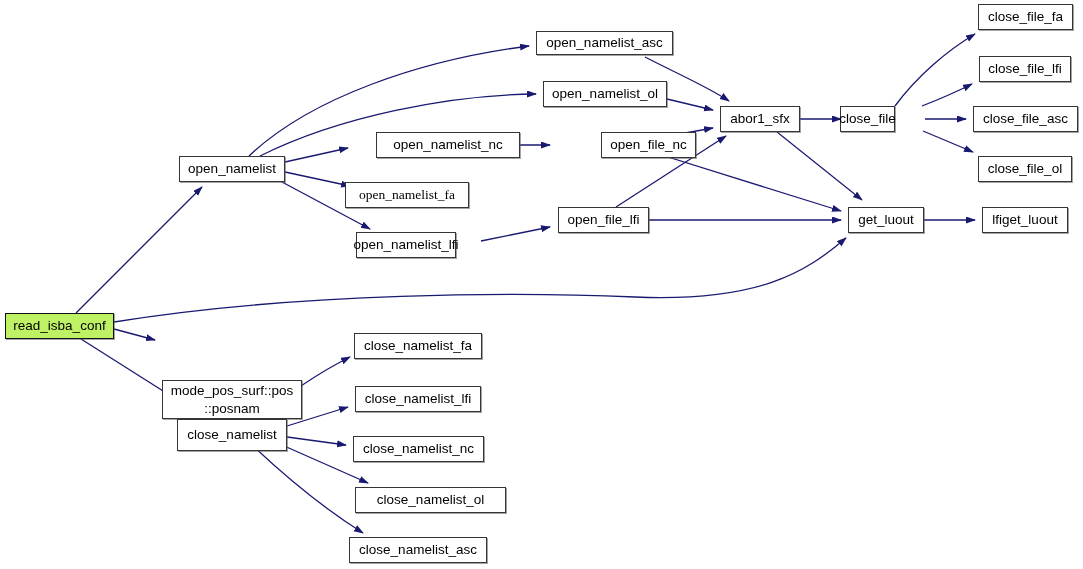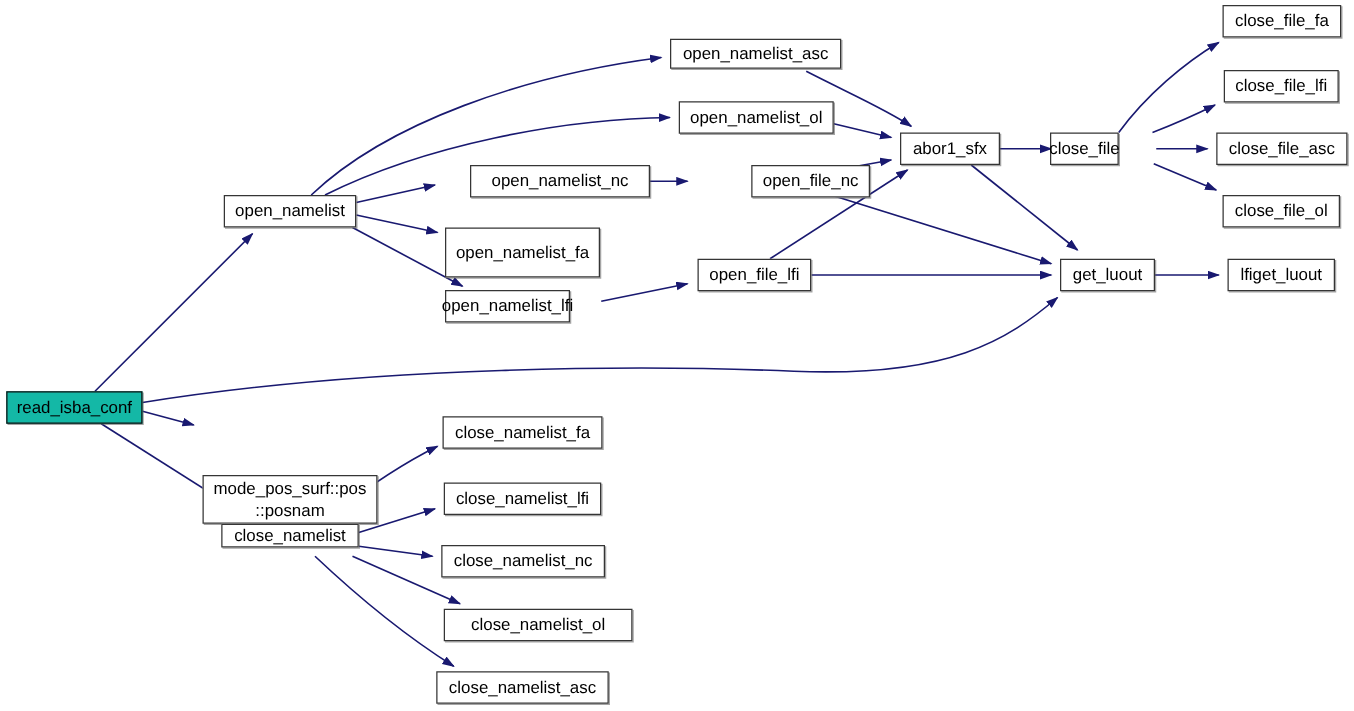--- a/index.html
+++ b/index.html
@@ -21,21 +21,21 @@
     line-height:1.3;
     display:flex;
     align-items:center;
     justify-content:center;
     text-align:center;
     white-space:pre-line;
     cursor:pointer;
     box-shadow:1px 1px 0 rgba(90,90,90,.55);
   }
   .node.hl{
-    background:#14b8a6;
+    background:#bef264;
     border:1.5px solid #111111;
   }
   path.edge{
     fill:none;
     stroke:#191970;
     stroke-width:1.3px;
   }
 </style>
 </head>
 <body>
@@ -77,34 +77,34 @@
     <path class="edge" marker-end="url(#arrow)" d="M287,437 L346,445"></path>
     <path class="edge" marker-end="url(#arrow)" d="M282,445 L368,483"></path>
     <path class="edge" marker-end="url(#arrow)" d="M252,445 C288,479 328,511 363,533"></path>
   </svg>
 
   <div class="node hl" style="left:5px;   top:313px; width:109px; height:26px;">read_isba_conf</div>
   <div class="node" style="left:179px; top:156px; width:106px; height:26px;">open_namelist</div>
   <div class="node" style="left:536px; top:31px;  width:137px; height:24px;">open_namelist_asc</div>
   <div class="node" style="left:543px; top:81px;  width:124px; height:26px;">open_namelist_ol</div>
   <div class="node" style="left:355px; top:132px; width:144px; height:26px;margin-left:21px;">open_namelist_nc</div>
-  <div class="node" style="left:356px; top:182px; width:124px; height:40px;">open_namelist_fa</div>
+  <div class="node" style="left:345px; top:182px; width:124px; height:26px;font-family:Liberation Serif, serif;">open_namelist_fa</div>
   <div class="node" style="left:356px; top:232px; width:100px; height:26px;">open_namelist_lfi</div>
   <div class="node" style="left:557px; top:132px; width:95px;  height:26px;margin-left:44px;">open_file_nc</div>
   <div class="node" style="left:558px; top:207px; width:91px;  height:26px;">open_file_lfi</div>
   <div class="node" style="left:720px; top:106px; width:80px;  height:26px;">abor1_sfx</div>
   <div class="node" style="left:840px; top:106px; width:55px;  height:26px;">close_file</div>
   <div class="node" style="left:978px; top:4px;   width:95px;  height:26px;">close_file_fa</div>
   <div class="node" style="left:979px; top:56px;  width:92px;  height:26px;">close_file_lfi</div>
   <div class="node" style="left:973px; top:106px; width:105px; height:26px;">close_file_asc</div>
   <div class="node" style="left:978px; top:156px; width:94px;  height:26px;">close_file_ol</div>
   <div class="node" style="left:848px; top:207px; width:76px;  height:26px;">get_luout</div>
   <div class="node" style="left:982px; top:207px; width:86px;  height:26px;">lfiget_luout</div>
   <div class="node" style="left:162px; top:336px; width:140px; height:39px;margin-top:44px;">mode_pos_surf::pos
 ::posnam</div>
-  <div class="node" style="left:177px; top:419px; width:110px; height:19px;">close_namelist</div>
+  <div class="node" style="left:177px; top:419px; width:110px; height:32px;">close_namelist</div>
   <div class="node" style="left:354px; top:333px; width:128px; height:26px;">close_namelist_fa</div>
   <div class="node" style="left:353px; top:436px; width:131px; height:26px;">close_namelist_nc</div>
   <div class="node" style="left:355px; top:386px; width:126px; height:26px;">close_namelist_lfi</div>
   <div class="node" style="left:355px; top:487px; width:151px; height:26px;">close_namelist_ol</div>
   <div class="node" style="left:349px; top:537px; width:138px; height:26px;">close_namelist_asc</div>
 
 </div>
 
 </body></html>

